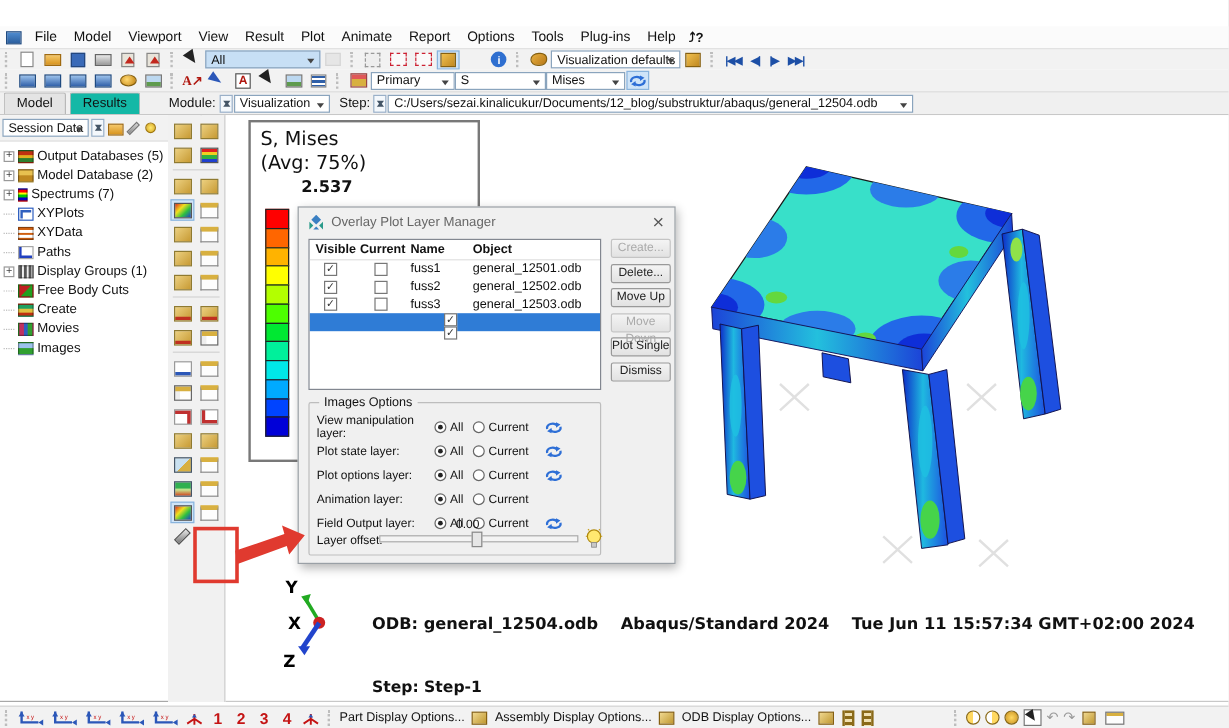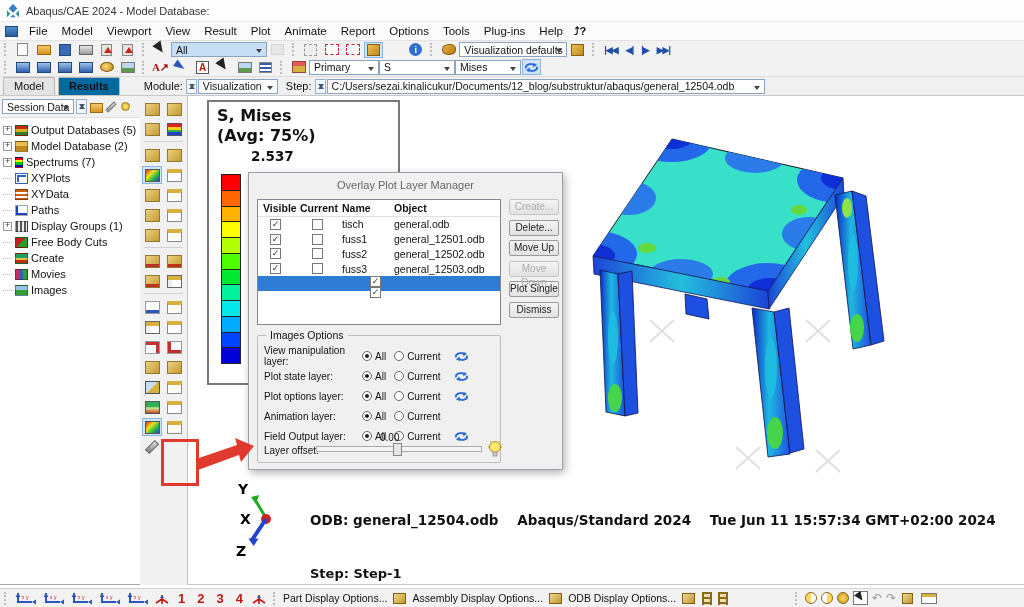--- a/index.html
+++ b/index.html
@@ -61,21 +61,21 @@
   .spinner { width:11px; height:15px; border:1px solid #9ab0c8; background:#f4f8fc; position:relative; margin-right:1px; }
   .spinner::before { content:""; position:absolute; left:2px; top:2px; border:3px solid transparent; border-bottom:4px solid #456; }
   .spinner::after  { content:""; position:absolute; left:2px; bottom:2px; border:3px solid transparent; border-top:4px solid #456; }
   .lbl { margin:0 3px 0 8px; }
 
   
   #ctxbar { position:absolute; left:0; top:76px; width:1024px; height:20px; background:#f0f0f0;
             border-top:1px solid #dcdcdc; border-bottom:1px solid #c8c8c8; display:flex; align-items:center; }
   .tab { height:18px; padding:2px 10px; border:1px solid #b8b8b8; border-bottom:none; background:#e4e4e4;
          margin-left:3px; border-radius:2px 2px 0 0; }
-  .tab.active { background:#0369a1; font-weight:bold; }
+  .tab.active { background:#14b8a6; font-weight:normal; }
 
   
   #treepanel { position:absolute; left:0; top:96px; width:168px; height:489px; background:#fff;
                border-right:1px solid #a8a8a8; border-bottom:1px solid #a8a8a8; }
   #treehead { height:22px; background:#f2f2f2; display:flex; align-items:center; padding:2px; gap:2px;
               border-bottom:1px solid #e0e0e0; }
   .mini-ico { width:13px; height:13px; display:inline-block; }
   .mi-folder{background:linear-gradient(180deg,#f5c86a,#d8941e);border:1px solid #a06a10;height:10px;margin-top:2px;}
   .mi-pencil{background:linear-gradient(135deg,#d8d8d8,#888);border:1px solid #777;transform:rotate(45deg);width:4px;height:12px;margin:0 4px;}
   .mi-bulb{width:9px;height:9px;border-radius:50%;background:radial-gradient(circle,#ffe870,#d8a820);border:1px solid #a07810;margin:2px;}
@@ -117,33 +117,33 @@
   .ic-triad { background:#fff; border-color:#999; box-shadow:inset 0 -3px 0 #2b57b8; }
   .ic-pen { background:linear-gradient(135deg,#e8e8e8,#777); transform:rotate(45deg); width:6px; height:14px; border:1px solid #555; }
   .ic-freebody { background:linear-gradient(135deg,#c8e0f0 50%,#d8b040 50%); border-color:#456; }
 
   
   #canvas-viewport { position:absolute; left:188px; top:96px; width:836px; height:489px; background:#fff;
                      border-bottom:1px solid #c8c8c8; }
   #legend-box { position:absolute; left:207px; top:100px; width:193px; height:285px; background:#fff;
                 border:2px solid #787878; z-index:10; }
   #legend-title { position:absolute; left:8px; top:4px; font-family:"DejaVu Sans",sans-serif;
-                  font-weight:bold; font-size:16px; line-height:20px; white-space:pre; }
+                  font-weight:normal; font-size:16px; line-height:20px; white-space:pre; }
   #legend-top-value { position:absolute; left:42px; top:46px; font-family:"DejaVu Sans",sans-serif;
                       font-weight:bold; font-size:13.5px; }
   #legend-colors { position:absolute; left:12px; top:73px; width:20px; }
   #legend-colors .seg { height:16.75px; border:1px solid #222; margin-top:-1px; }
   #state-block { position:absolute; left:310px; top:479px; z-index:6; font-family:"DejaVu Sans",sans-serif;
                  font-weight:bold; font-size:13px; line-height:16.5px; white-space:pre; }
   #state-block .first { font-size:13.5px; margin-bottom:4px; }
 
   
   #dialog { position:absolute; left:248px; top:172px; width:315px; height:298px; background:#f0f0f0;
             border:1px solid #9aa0a6; box-shadow:2px 3px 8px rgba(0,0,0,.3); z-index:50; }
-  #dlg-titlebar { height:24px; display:flex; align-items:center; gap:6px; padding:0 8px; color:#666;flex-direction:column; }
+  #dlg-titlebar { height:24px; display:flex; align-items:center; gap:6px; padding:0 8px; color:#666; }
   #dlg-close { margin-left:auto; color:#555; font-size:13px; font-family:"DejaVu Sans",sans-serif; }
   #dlg-list { position:absolute; left:8px; top:26px; width:244px; height:126px; background:#fff;
               border:1px solid #828790; font-size:10.5px; overflow:hidden; }
   .dlg-hdr { display:flex; font-weight:bold; height:17px; align-items:center; border-bottom:1px solid #e0e0e0; }
   .c-vis{width:42px; padding-left:5px;} .c-cur{width:42px;} .c-name{width:52px;} .c-obj{flex:1;}
   .dlg-row { display:flex; height:14.8px; align-items:center; }
   .dlg-row .c-vis,.dlg-row .c-cur { display:flex; justify-content:flex-start; padding-left:12px; }
   .dlg-row.sel { background:#2f7cd6; color:#fff;flex-direction:column; }
   .chk { width:11px; height:11px; border:1px solid #777; background:#fff; display:inline-flex;
          align-items:center; justify-content:center; font-size:9px; color:#333; line-height:1; }
@@ -190,29 +190,20 @@
   .sb-box { width:15px; height:14px; background:#fff; border:1px solid #777; display:inline-flex;
             align-items:center; justify-content:center; margin:0 2px; }
   .sb-undo { color:#9a9a9a; font-size:12px; margin:0 2px; font-family:"DejaVu Sans",sans-serif; }
   .ax-ico { margin:0 2px; display:inline-flex; }
 </style>
 </head>
 <body>
 
 <div id="app">
 
-  <div id="titlebar">
-    <svg width="14" height="14" viewBox="0 0 16 16">
-      <path d="M8 0 L13 5 8 10 3 5 Z" fill="#3a7fc2"></path>
-      <path d="M1 7 L5 11 1 15 Z" fill="#2a9a8a"></path>
-      <path d="M15 7 L11 11 15 15 Z" fill="#2a9a8a"></path>
-      <path d="M8 12 L11 15 5 15 Z" fill="#3a7fc2"></path>
-    </svg>
-    <span>Abaqus/CAE 2024 - Model Database:</span>
-  </div>
 
   <div id="menubar">
     <span id="menu-app-icon"></span>
     <span id="menu-items" style="display:flex">
         <span class="menu-item">File</span>
         <span class="menu-item">Model</span>
         <span class="menu-item">Viewport</span>
         <span class="menu-item">View</span>
         <span class="menu-item">Result</span>
         <span class="menu-item">Plot</span>
@@ -697,30 +688,20 @@
         <span class="c-obj">Object</span>
       </div>
       <div id="dlg-rows">
           <div class="dlg-row">
             <span class="c-vis">
               <span class="chk on"></span>
             </span>
             <span class="c-cur">
               <span class="chk"></span>
             </span>
-            <span class="c-name">tisch</span>
-            <span class="c-obj">general.odb</span>
-          </div>
-          <div class="dlg-row">
-            <span class="c-vis">
-              <span class="chk on"></span>
-            </span>
-            <span class="c-cur">
-              <span class="chk"></span>
-            </span>
             <span class="c-name">fuss1</span>
             <span class="c-obj">general_12501.odb</span>
           </div>
           <div class="dlg-row">
             <span class="c-vis">
               <span class="chk on"></span>
             </span>
             <span class="c-cur">
               <span class="chk"></span>
             </span>

